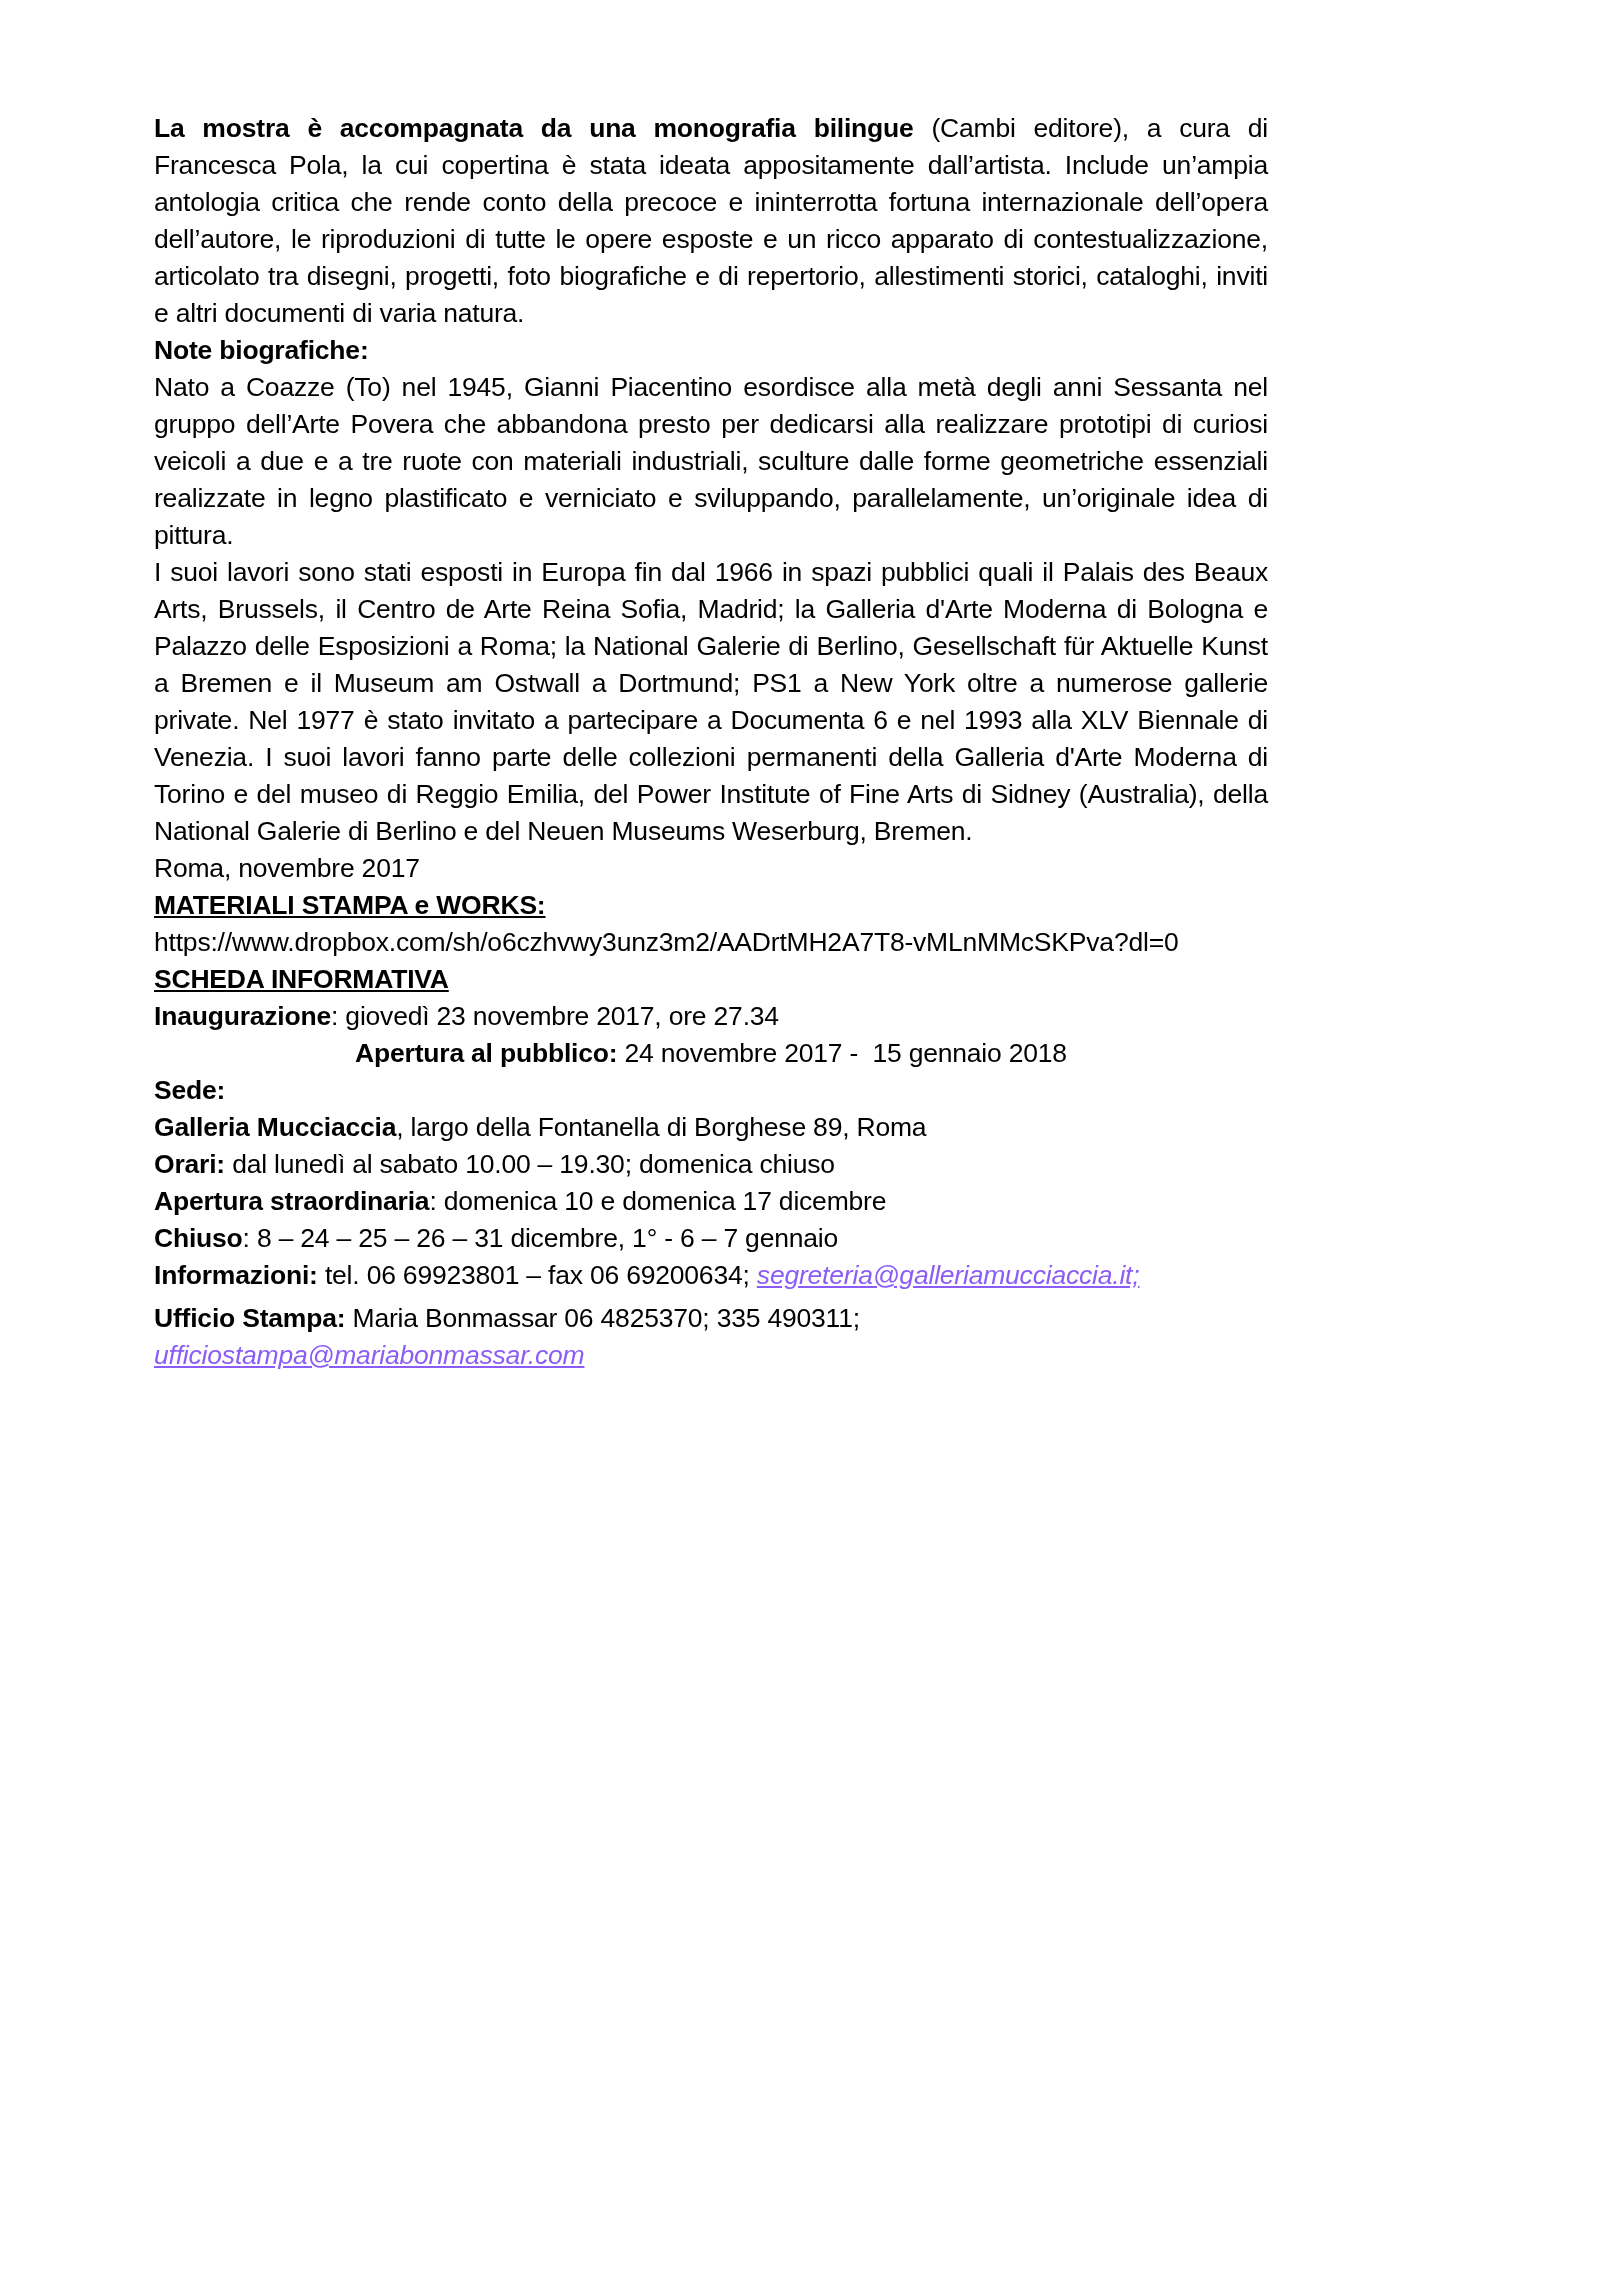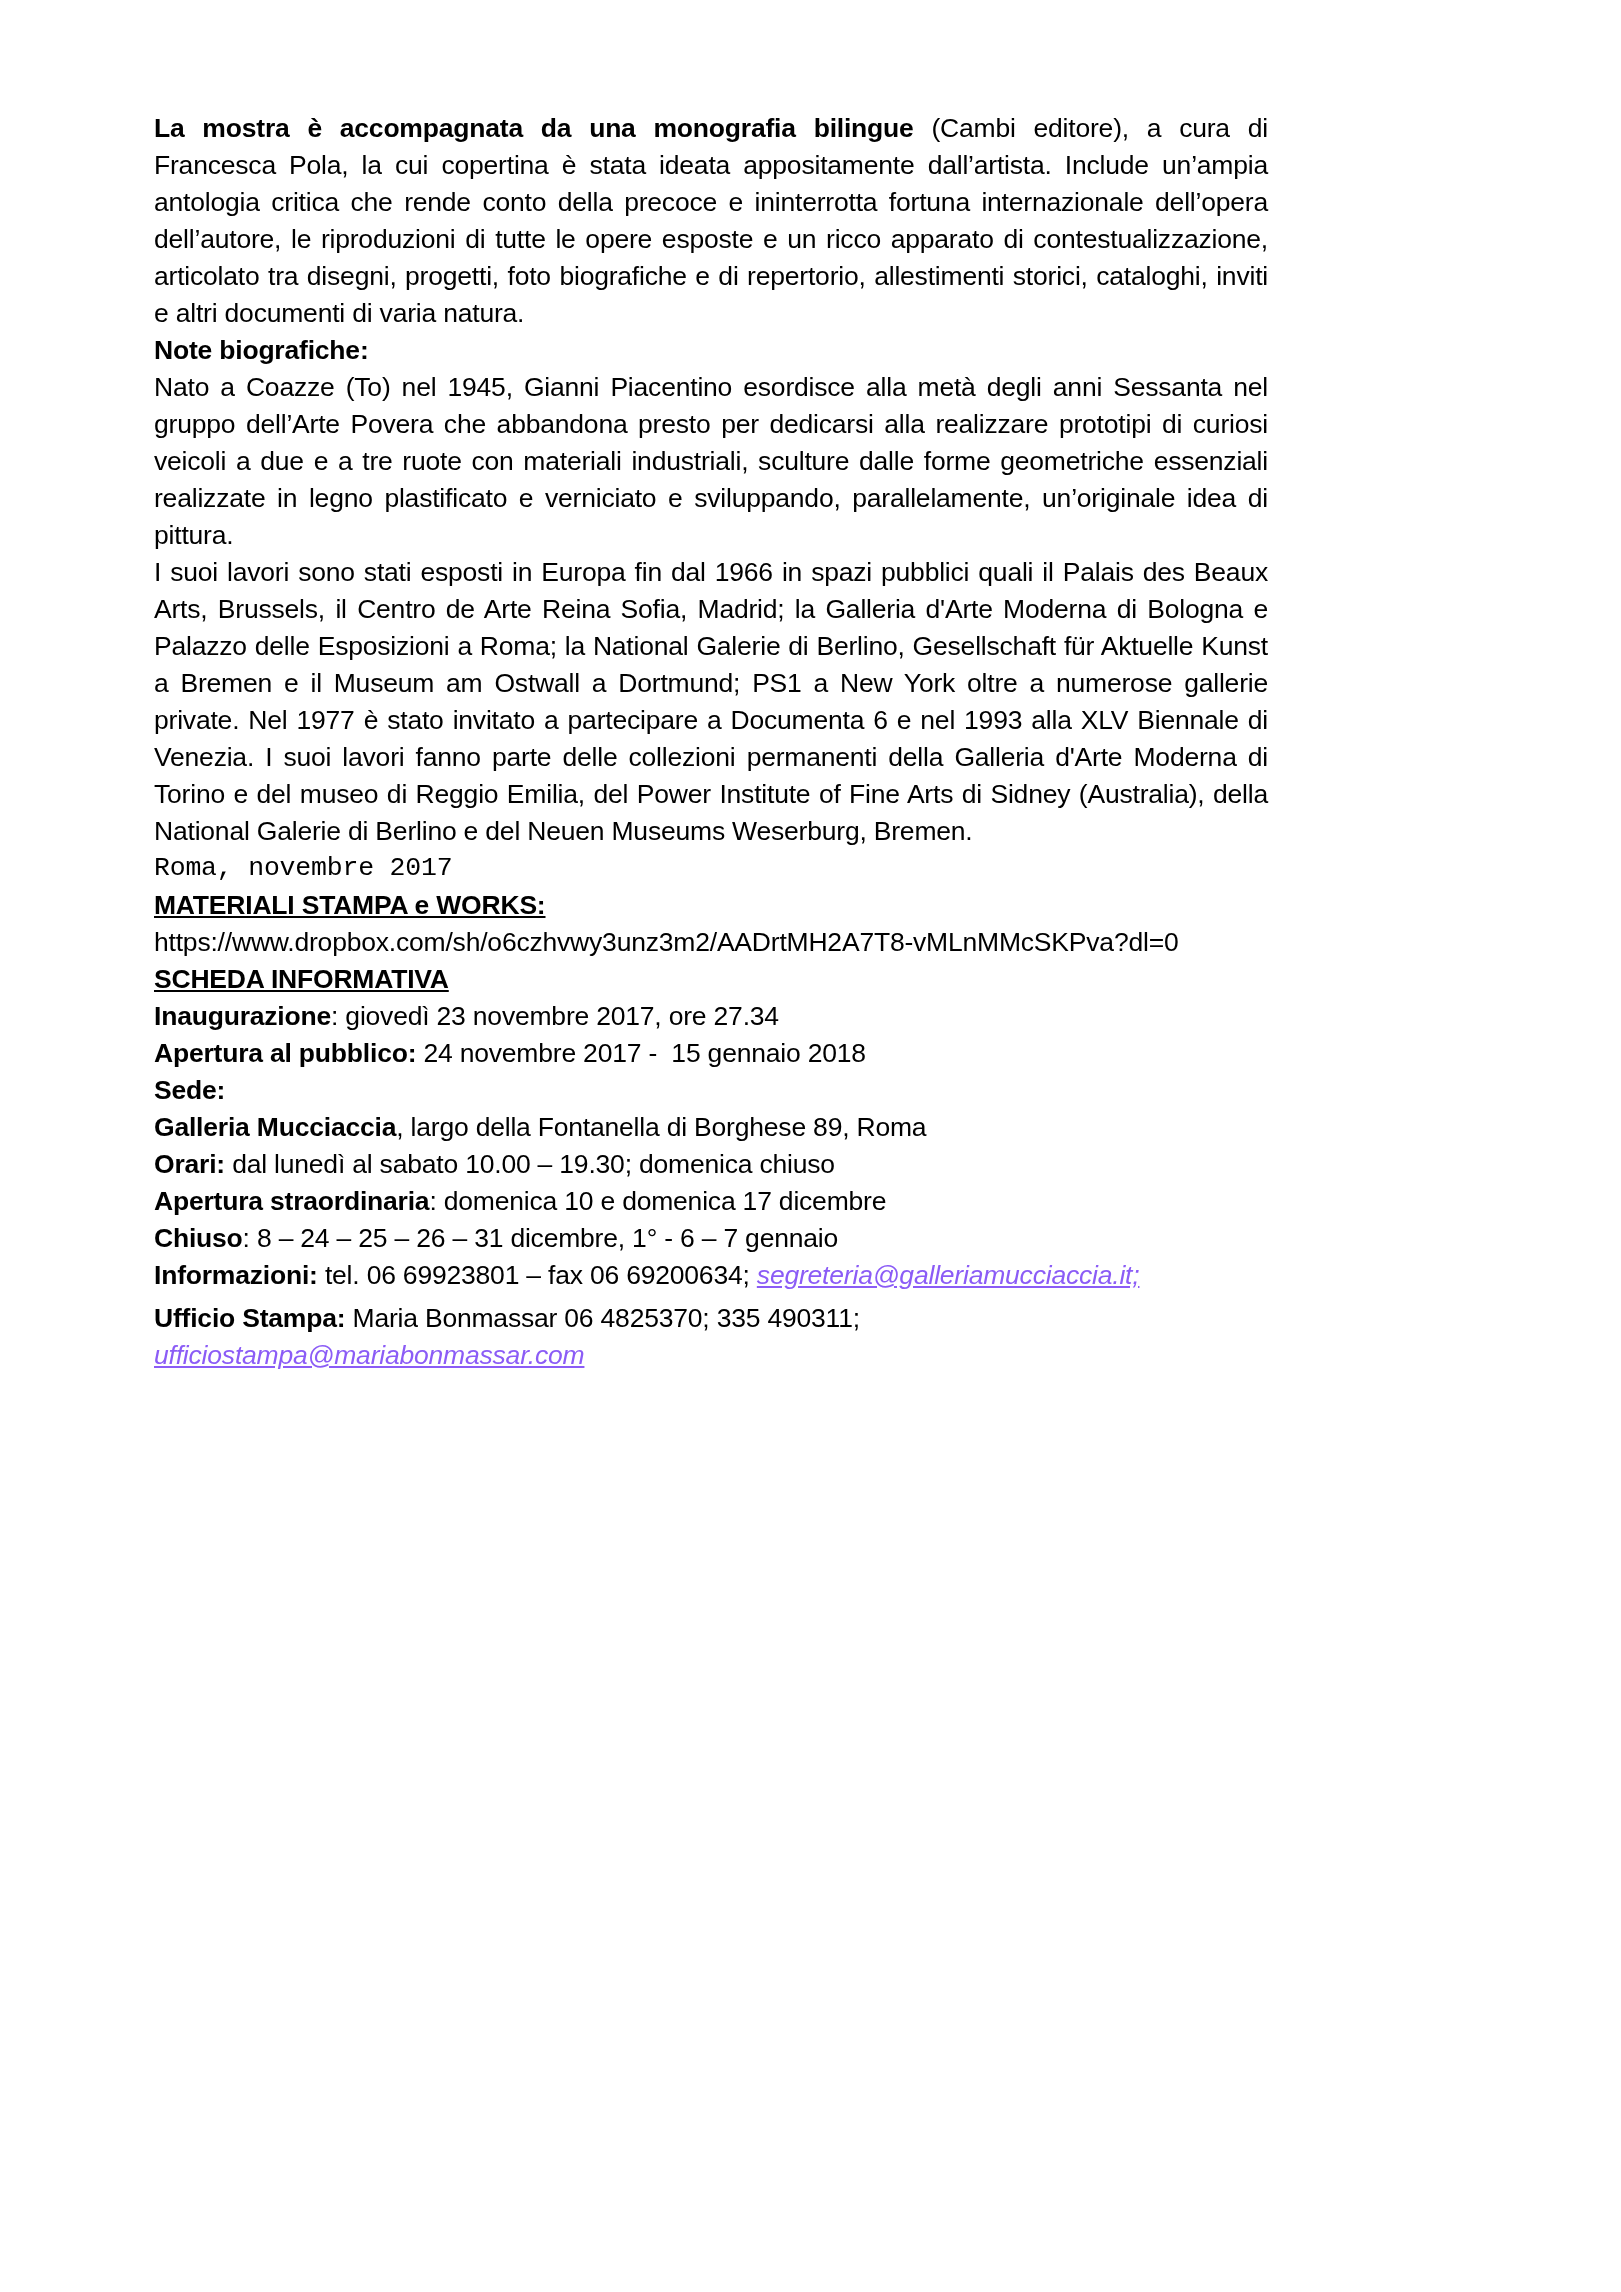--- a/index.html
+++ b/index.html
@@ -19,27 +19,27 @@
   .page p { margin: 0; line-height: 37px; }
   .justify { text-align: justify; }
   .b  { font-weight: 700; }
   .bi { font-weight: 700; font-style: italic; }
   .link { color: #8b5cf6; text-decoration: underline; cursor: pointer; font-style: italic; }
 
   .p-intro  { line-height: 42px; margin: 0 0 40px 0; }
   .p-note-h { font-weight: 700; margin: 0 0 14.7px 0; }
   .p-bio1   { margin: 0; }
   .p-bio2   { margin: 0 0 19.6px 0; }
-  .p-roma   { margin: 0 0 31px 0; font-family: Liberation Mono, monospace; }
+  .p-roma   { margin: 0 0 31px 0; }
   .p-mat-h  { font-weight: 700; text-decoration: underline; margin: 0; }
   .p-url    { margin: 0 0 46px 0; }
   .p-sch-h  { font-weight: 700; text-decoration: underline; margin: 0 0 18.6px 0; }
   .p-mostra { margin: 0 0 12.7px 0; }
   .p-inaug  { margin: 0 0 16.7px 0; }
-  .p-apert  { margin: 0 0 16.7px 0; }
+  .p-apert  { margin: 0 0 16.7px 0; text-align: center; }
   .sede-block { margin: 0 0 6px 0; }
   .p-uff    { margin: 0; }
 </style>
 </head>
 <body>
 
 <div class="page">
 
   <p class="p-intro justify"><span class="b">La mostra è accompagnata da una monografia bilingue</span><span> (Cambi editore), a cura di Francesca Pola, la cui copertina è stata ideata appositamente dall’artista. Include un’ampia antologia critica che rende conto della precoce e ininterrotta fortuna internazionale dell’opera dell’autore, le riproduzioni di tutte le opere esposte e un ricco apparato di contestualizzazione, articolato tra disegni, progetti, foto biografiche e di repertorio, allestimenti storici, cataloghi, inviti e altri documenti di varia natura.</span></p>
 

